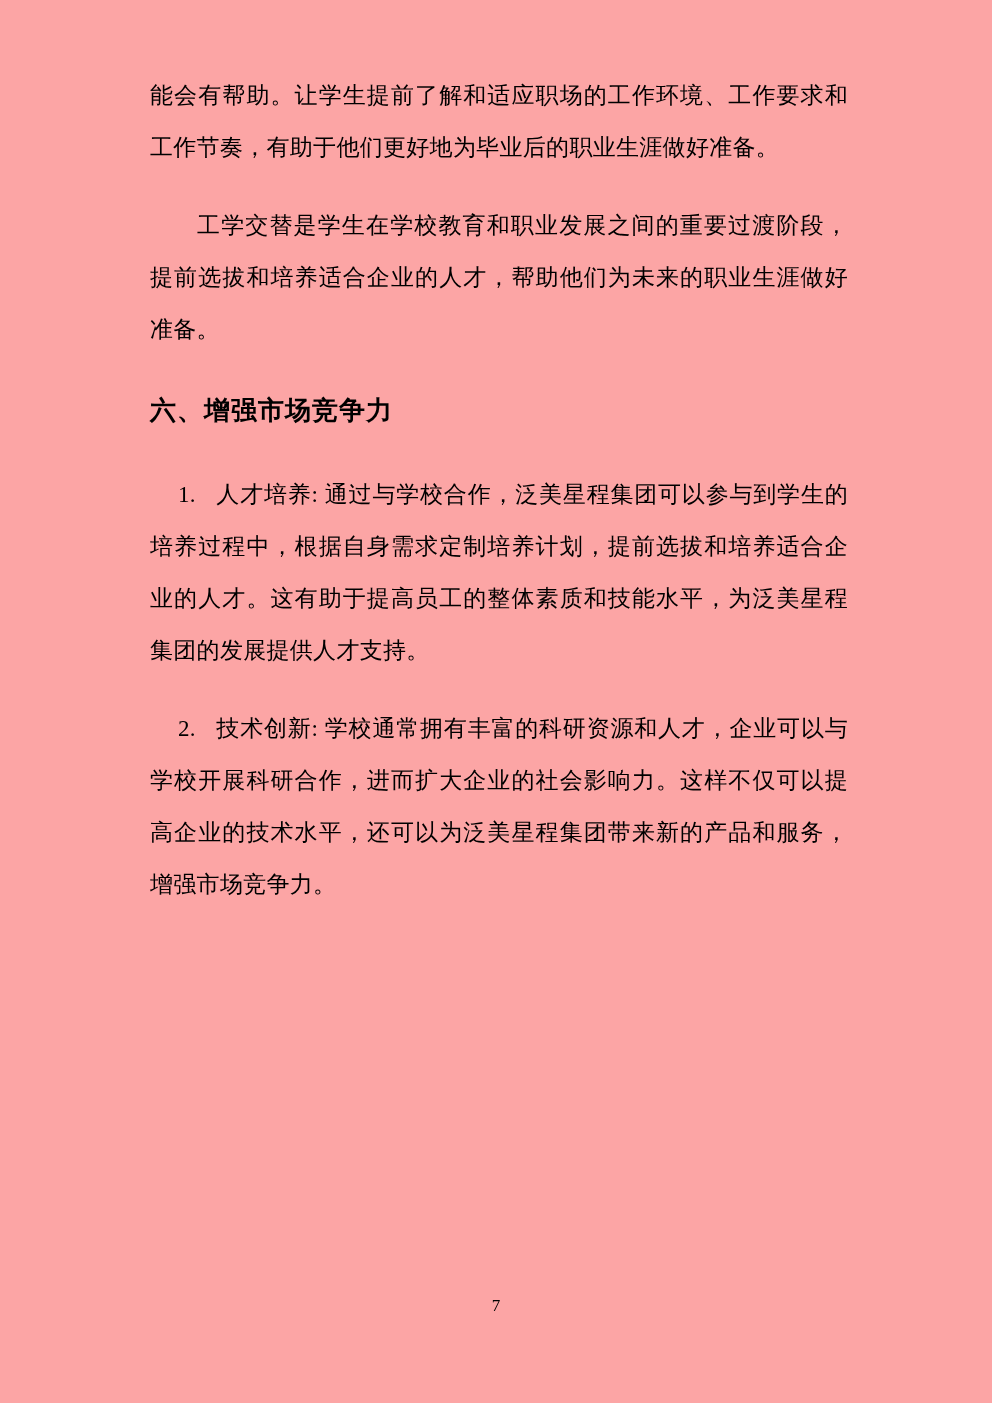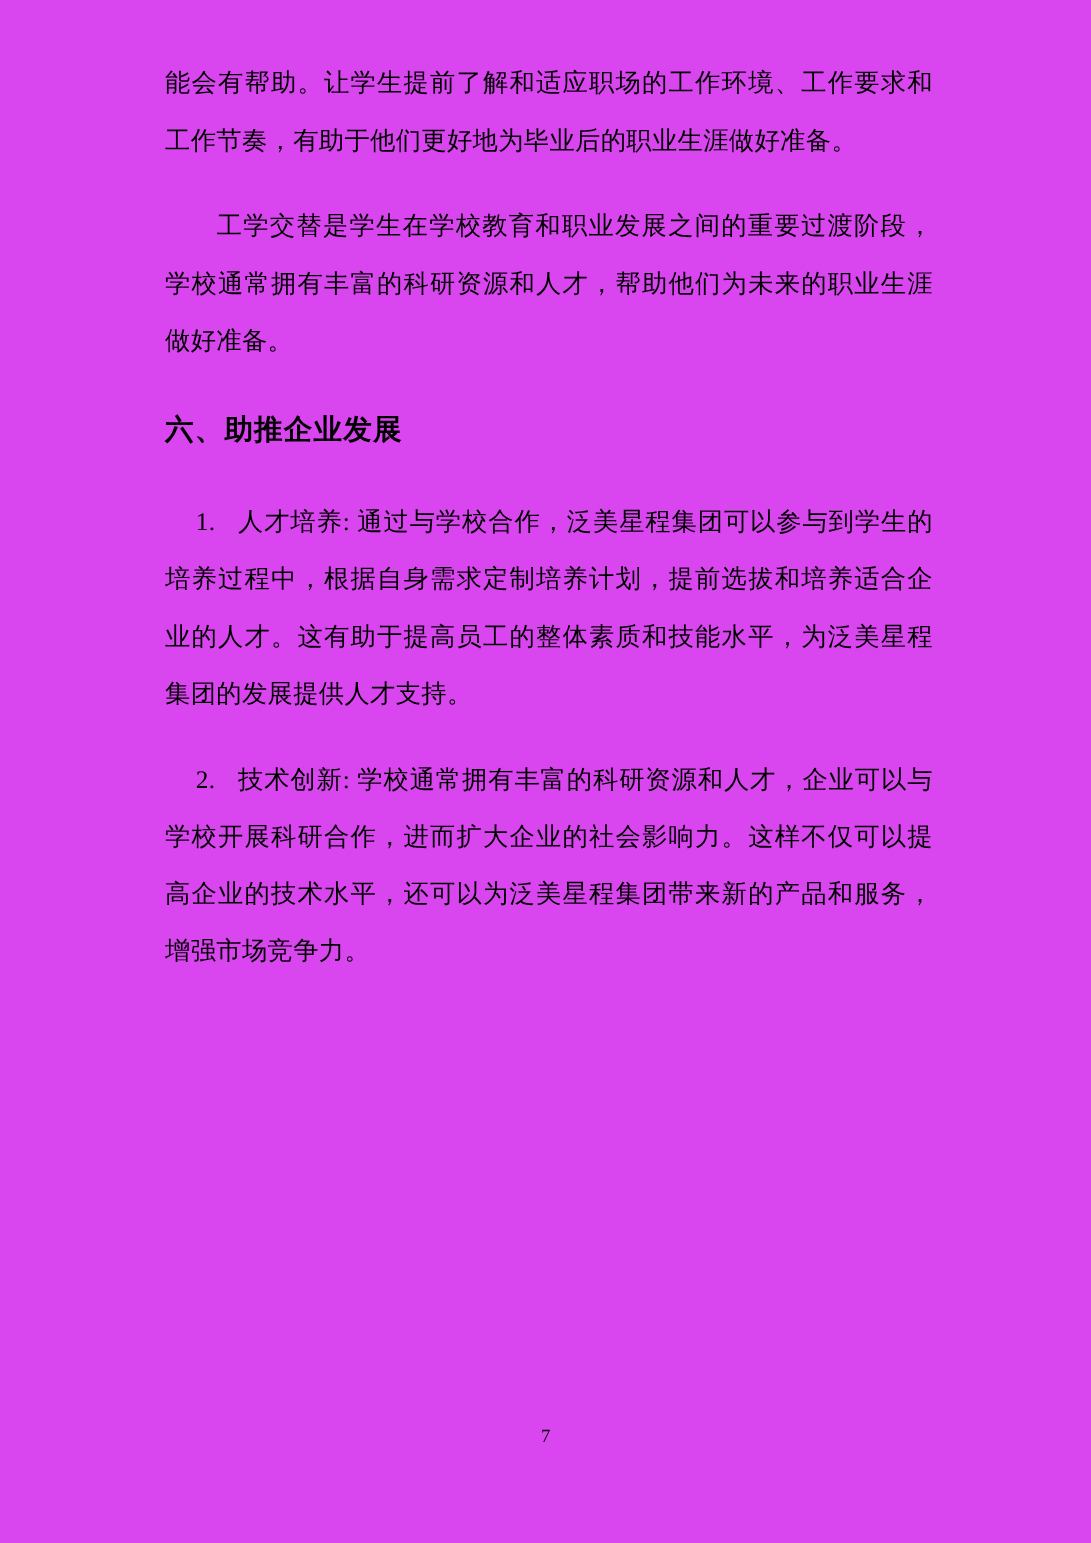--- a/index.html
+++ b/index.html
@@ -4,23 +4,23 @@
 <style>
   html, body {
     margin: 0;
     padding: 0;
     background: #ffffff;
   }
   .page {
     position: relative;
     width: 992px;
     height: 1403px;
-    background: #d946ef;
+    background: #fca5a5;
     box-sizing: border-box;
-    padding: 50px 144px 0 150px;
+    padding: 70px 144px 0 150px;
     color: #000000;
     font-family: "Liberation Serif", "DejaVu Serif", serif;
     overflow: hidden;
   }
   .body-para {
     margin: 0 0 26px 0;
     font-size: 23px;
     line-height: 52px;
     text-align: justify;
     letter-spacing: 0.3px;
@@ -56,23 +56,23 @@
     color: #000000;
   }
 </style>
 </head>
 <body>
 
 <div class="page">
 
   <p class="body-para">能会有帮助。让学生提前了解和适应职场的工作环境、工作要求和工作节奏，有助于他们更好地为毕业后的职业生涯做好准备。</p>
 
-  <p class="body-para indent-first">工学交替是学生在学校教育和职业发展之间的重要过渡阶段，学校通常拥有丰富的科研资源和人才，帮助他们为未来的职业生涯做好准备。</p>
+  <p class="body-para indent-first">工学交替是学生在学校教育和职业发展之间的重要过渡阶段，提前选拔和培养适合企业的人才，帮助他们为未来的职业生涯做好准备。</p>
 
-  <h2 class="section-heading">六、助推企业发展</h2>
+  <h2 class="section-heading">六、增强市场竞争力</h2>
 
   <p class="body-para numbered-para">
     <span class="item-number">1.</span><span>人才培养: 通过与学校合作，泛美星程集团可以参与到学生的培养过程中，根据自身需求定制培养计划，提前选拔和培养适合企业的人才。这有助于提高员工的整体素质和技能水平，为泛美星程集团的发展提供人才支持。</span>
   </p>
 
   <p class="body-para numbered-para">
     <span class="item-number">2.</span><span>技术创新: 学校通常拥有丰富的科研资源和人才，企业可以与学校开展科研合作，进而扩大企业的社会影响力。这样不仅可以提高企业的技术水平，还可以为泛美星程集团带来新的产品和服务，增强市场竞争力。</span>
   </p>
 
 

